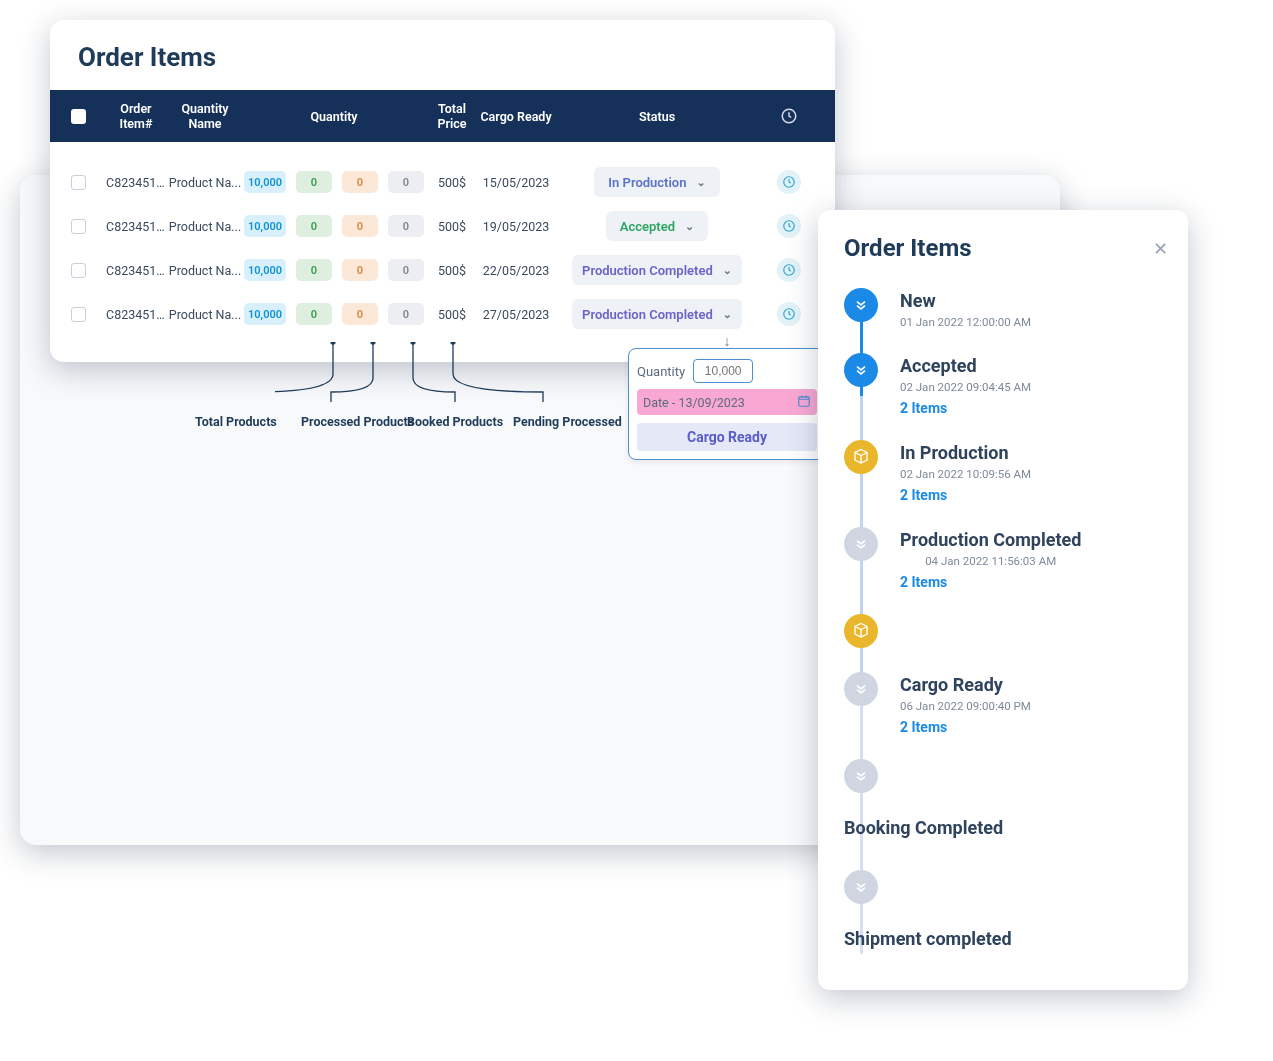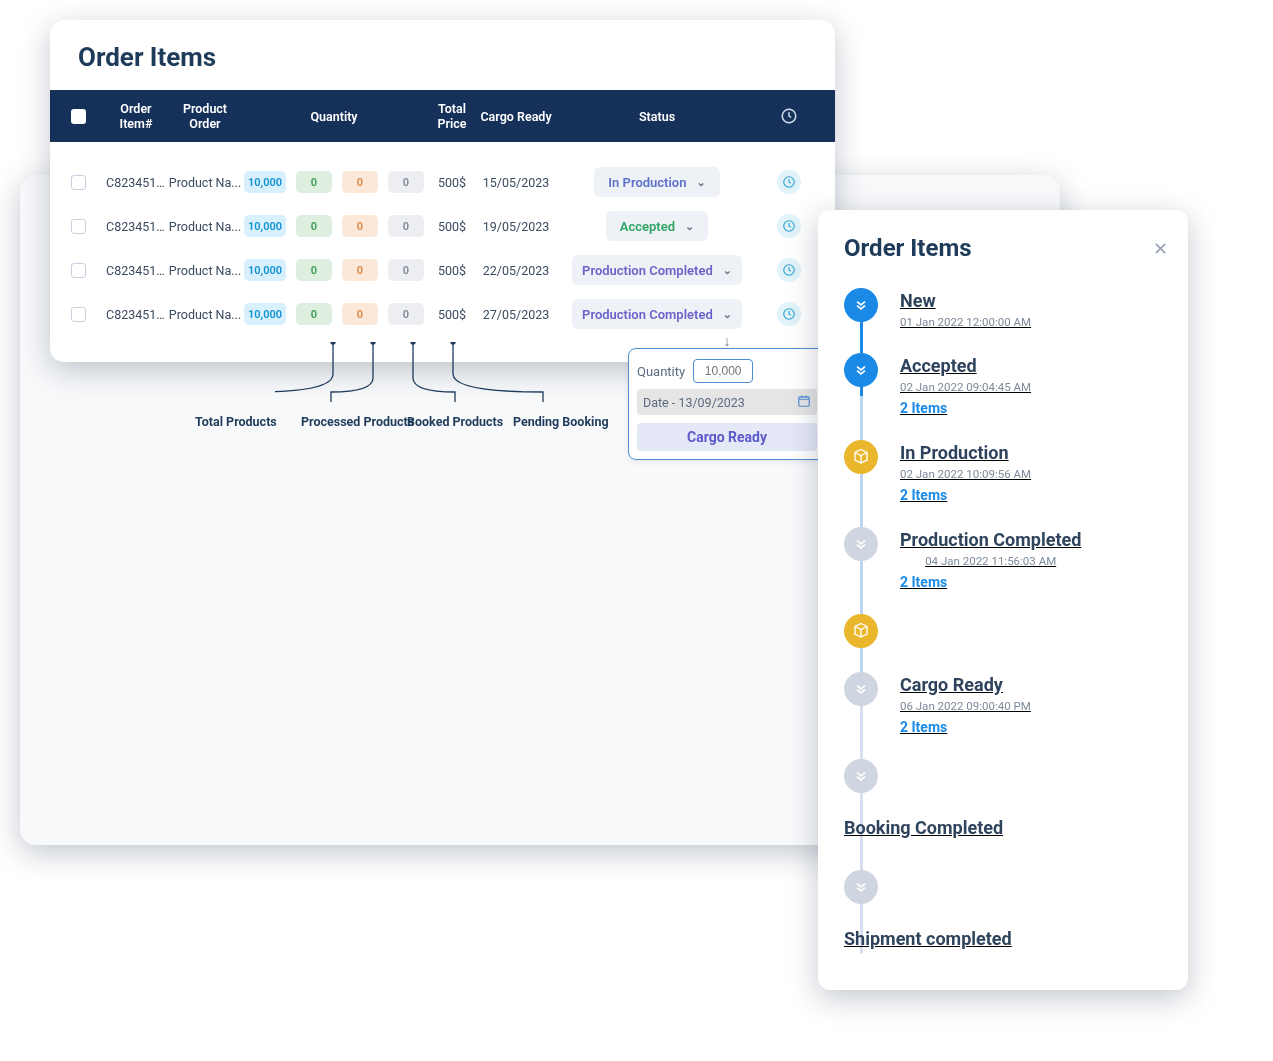--- a/index.html
+++ b/index.html
@@ -113,21 +113,21 @@
     box-shadow: 0 2px 6px rgba(0,0,0,0.08);
   }
   .pop-arrow { position:absolute; top:-16px; left:50%; transform:translateX(-50%); color:#6b7a8c; font-size:14px; }
   .pop-row { display:flex; align-items:center; gap:8px; font-size:13px; color:#5b6b7f; margin:2px 0; }
   .pop-row label { flex:none; }
   .qty-input {
     width:60px; height:24px; border:1.5px solid #4f8ed2; border-radius:4px; font-size:12px;
     text-align:center; color:#9aa6b5;
   }
   .date-row {
-    background:#e5e5e5; border-radius:4px; height:26px; display:flex; align-items:center;
+    background:#f9a8d4; border-radius:4px; height:26px; display:flex; align-items:center;
     justify-content:space-between; padding:0 6px; font-size:12.5px; color:#5b6b7f; margin-top:6px;
   }
   .cal-ico { color:#4f8ed2; }
   .cargo-ready-btn {
     background:#e5e8f7; color:#5b5bc9; font-weight:700; font-size:14px; text-align:center;
     height:28px; display:flex; align-items:center; justify-content:center; border-radius:4px;
     margin-top:8px; cursor:pointer;
   }
 
   
@@ -149,39 +149,39 @@
 
   .tl-item { position:relative; display:flex; gap:22px; margin-bottom:24px; }
   .tl-item.compact { margin-bottom:32px;flex-direction:column; }
   .tl-dot {
     width:34px; height:34px; border-radius:50%; flex:none; display:flex; align-items:center;
     justify-content:center; color:#fff; z-index:2; position:relative;
   }
   .dot-blue   { background:#1b8ae6; }
   .dot-yellow { background:#eab62b; }
   .dot-gray   { background:#cfd6e1; }
-  .tl-content { padding-top:2px;text-decoration:underline; }
+  .tl-content { padding-top:2px; }
   .tl-name { font-size:18px; font-weight:700; color:#2f445c; }
   .tl-time { font-size:11.5px; color:#7c8a9a; margin-top:4px;text-align:center; }
   .tl-items{ font-size:14px; font-weight:700; color:#1b8ae6; margin-top:6px; }
 </style>
 </head>
 <body>
 
 <div class="bg-card"></div>
 
 <div class="main-card">
   <div class="main-card-title">Order Items</div>
 
   <div class="thead">
     <div class="col-chk">
         <input type="checkbox" style="">
       </div>
     <div class="col-id">Order Item#</div>
-    <div class="col-name">Product Order</div>
+    <div class="col-name">Quantity Name</div>
     <div class="col-qty">Quantity</div>
     <div class="col-price">Total Price</div>
     <div class="col-cargo">Cargo Ready</div>
     <div class="col-status">Status</div>
     <div class="col-clock">
       <svg class="clock-ico" viewBox="0 0 24 24" fill="none" stroke="#d4dce8" stroke-width="2">
         <circle cx="12" cy="12" r="9"></circle>
           <path d="M12 7v5l3 2"></path>
       </svg>
     </div>
@@ -316,21 +316,21 @@
         <circle cx="58" cy="0" r="2" fill="#1f3b5a"></circle>
         <circle cx="98" cy="0" r="2" fill="#1f3b5a"></circle>
         <circle cx="138" cy="0" r="2" fill="#1f3b5a"></circle>
         <circle cx="178" cy="0" r="2" fill="#1f3b5a"></circle>
       </g>
     </svg>
     <div class="annot-labels">
       <div>Total Products</div>
       <div>Processed Products</div>
       <div>Booked Products</div>
-      <div>Pending Booking</div>
+      <div>Pending Processed</div>
     </div>
   </div>
 
   <div class="popover">
     <div class="pop-arrow">↓</div>
     <div class="pop-row">
       <label>Quantity</label>
       <input class="qty-input" placeholder="10,000" style="">
     </div>
     <div class="date-row">

